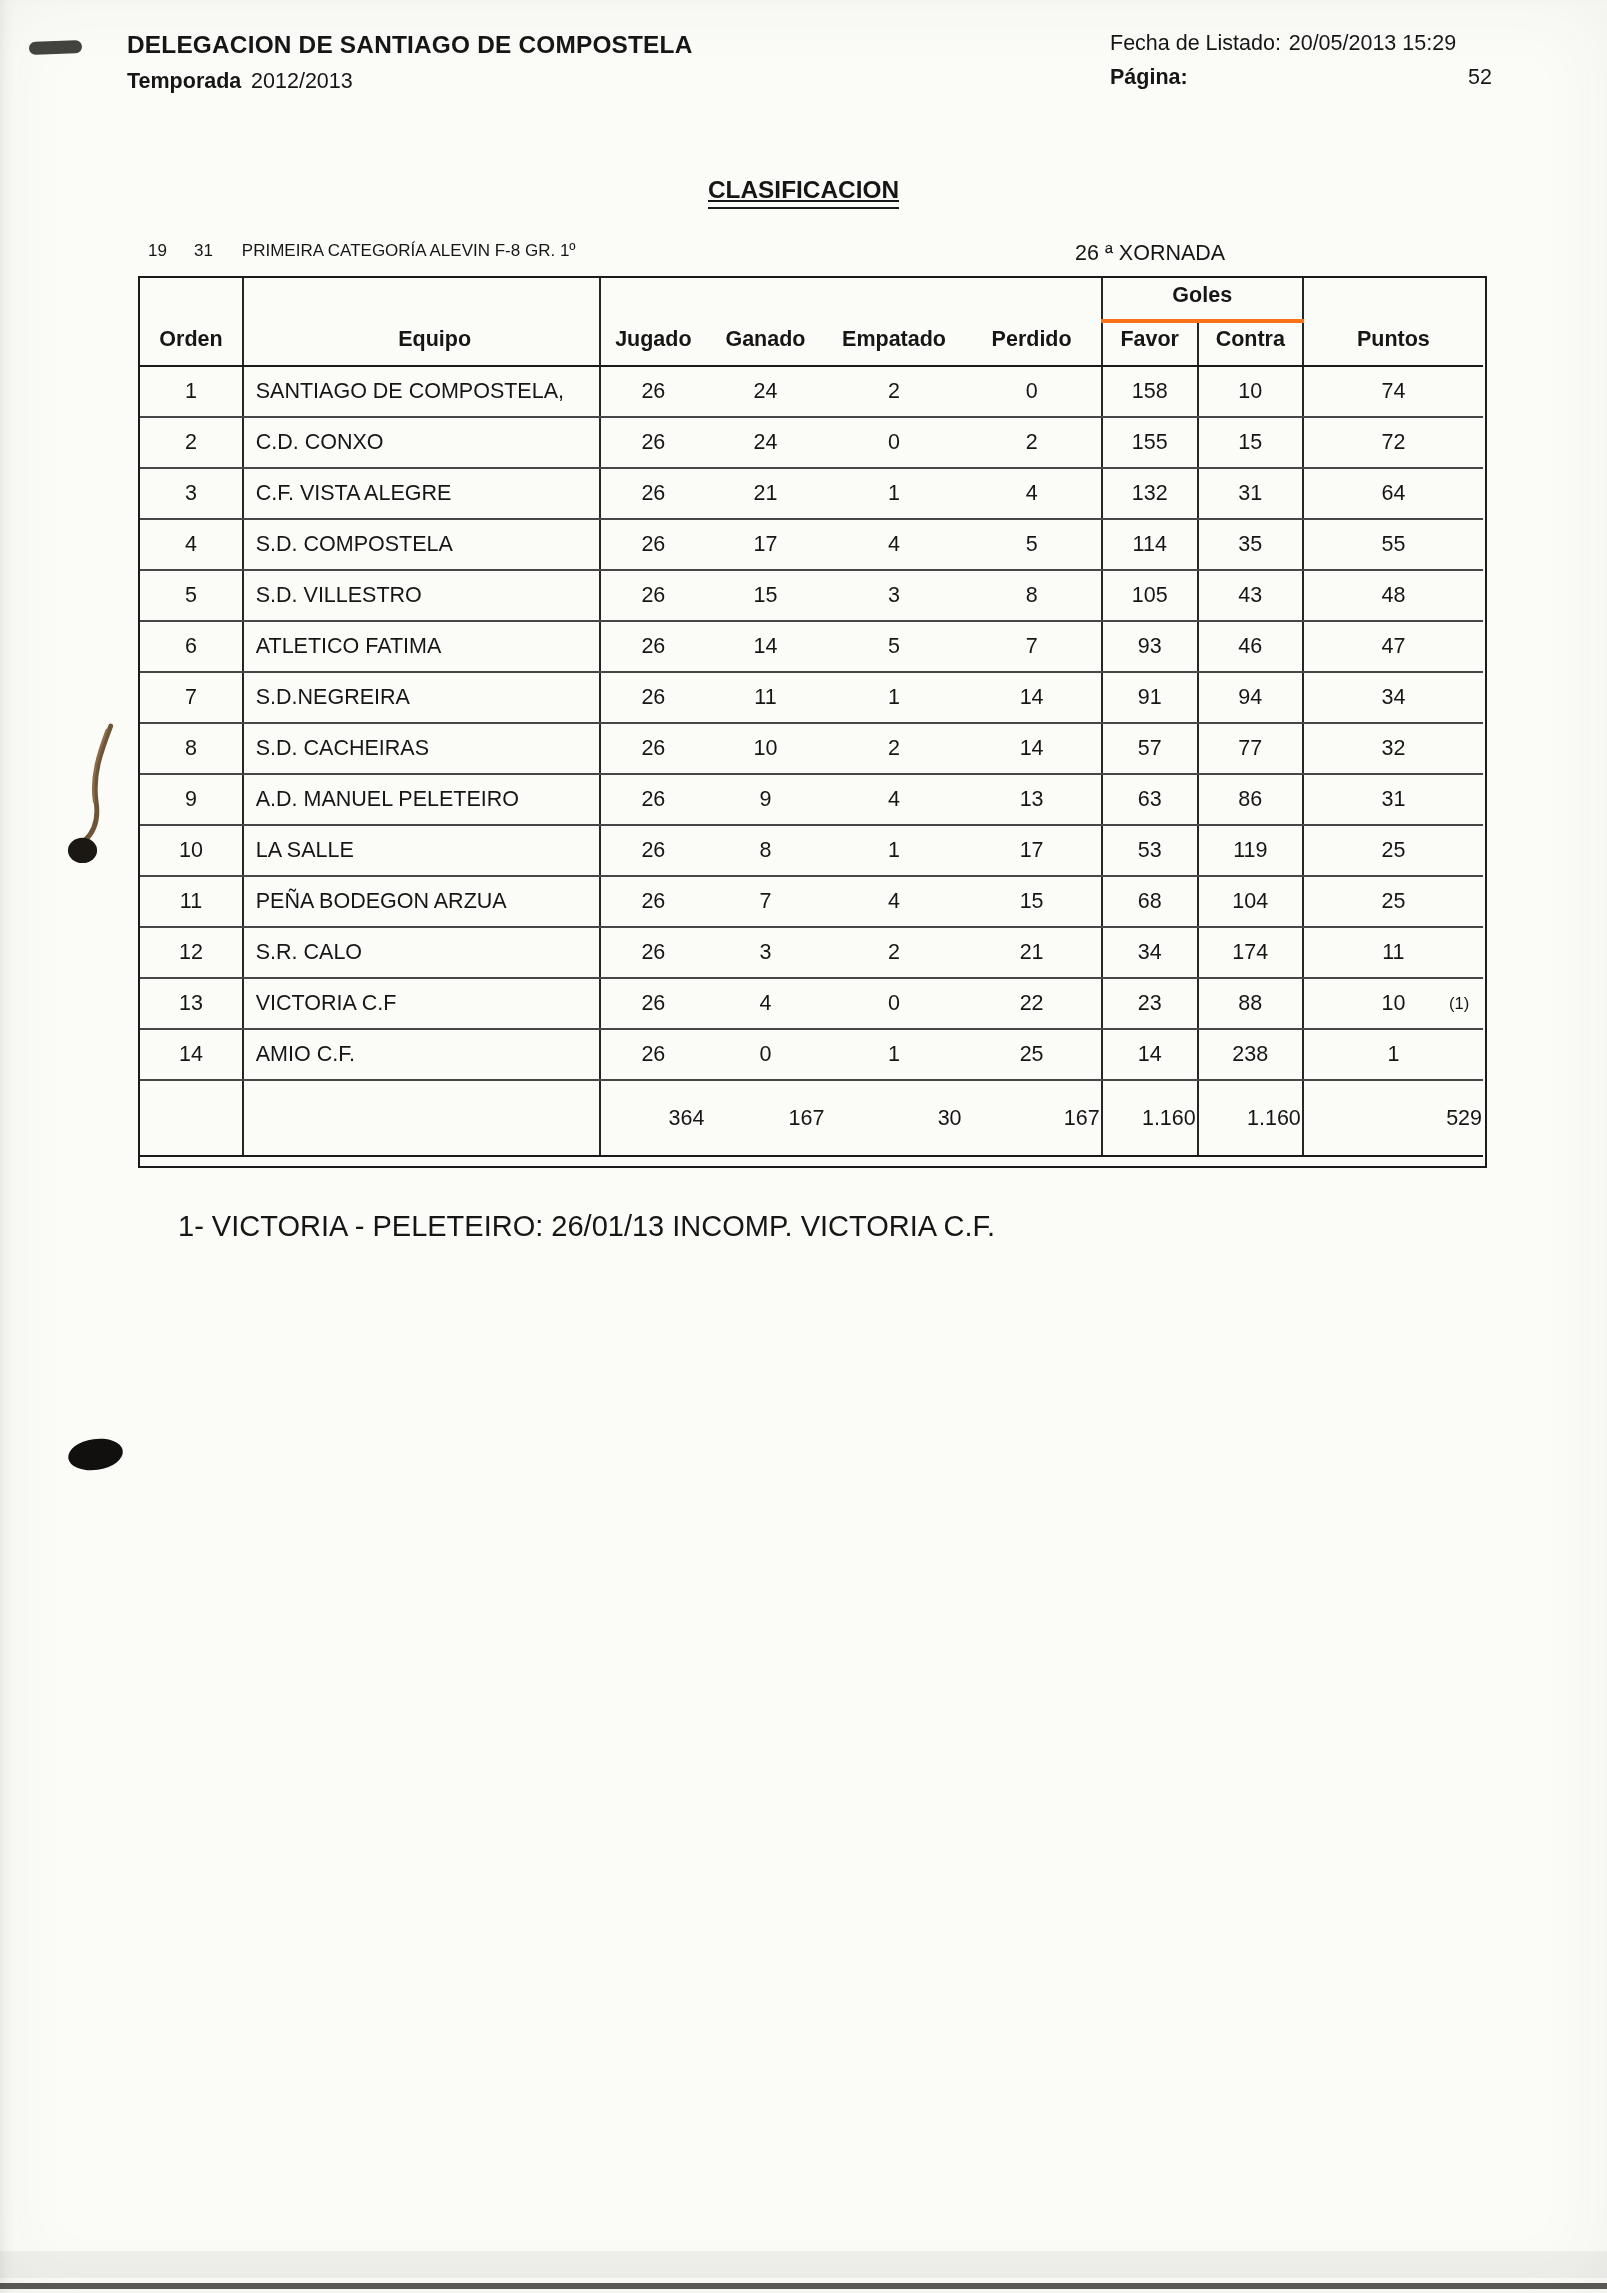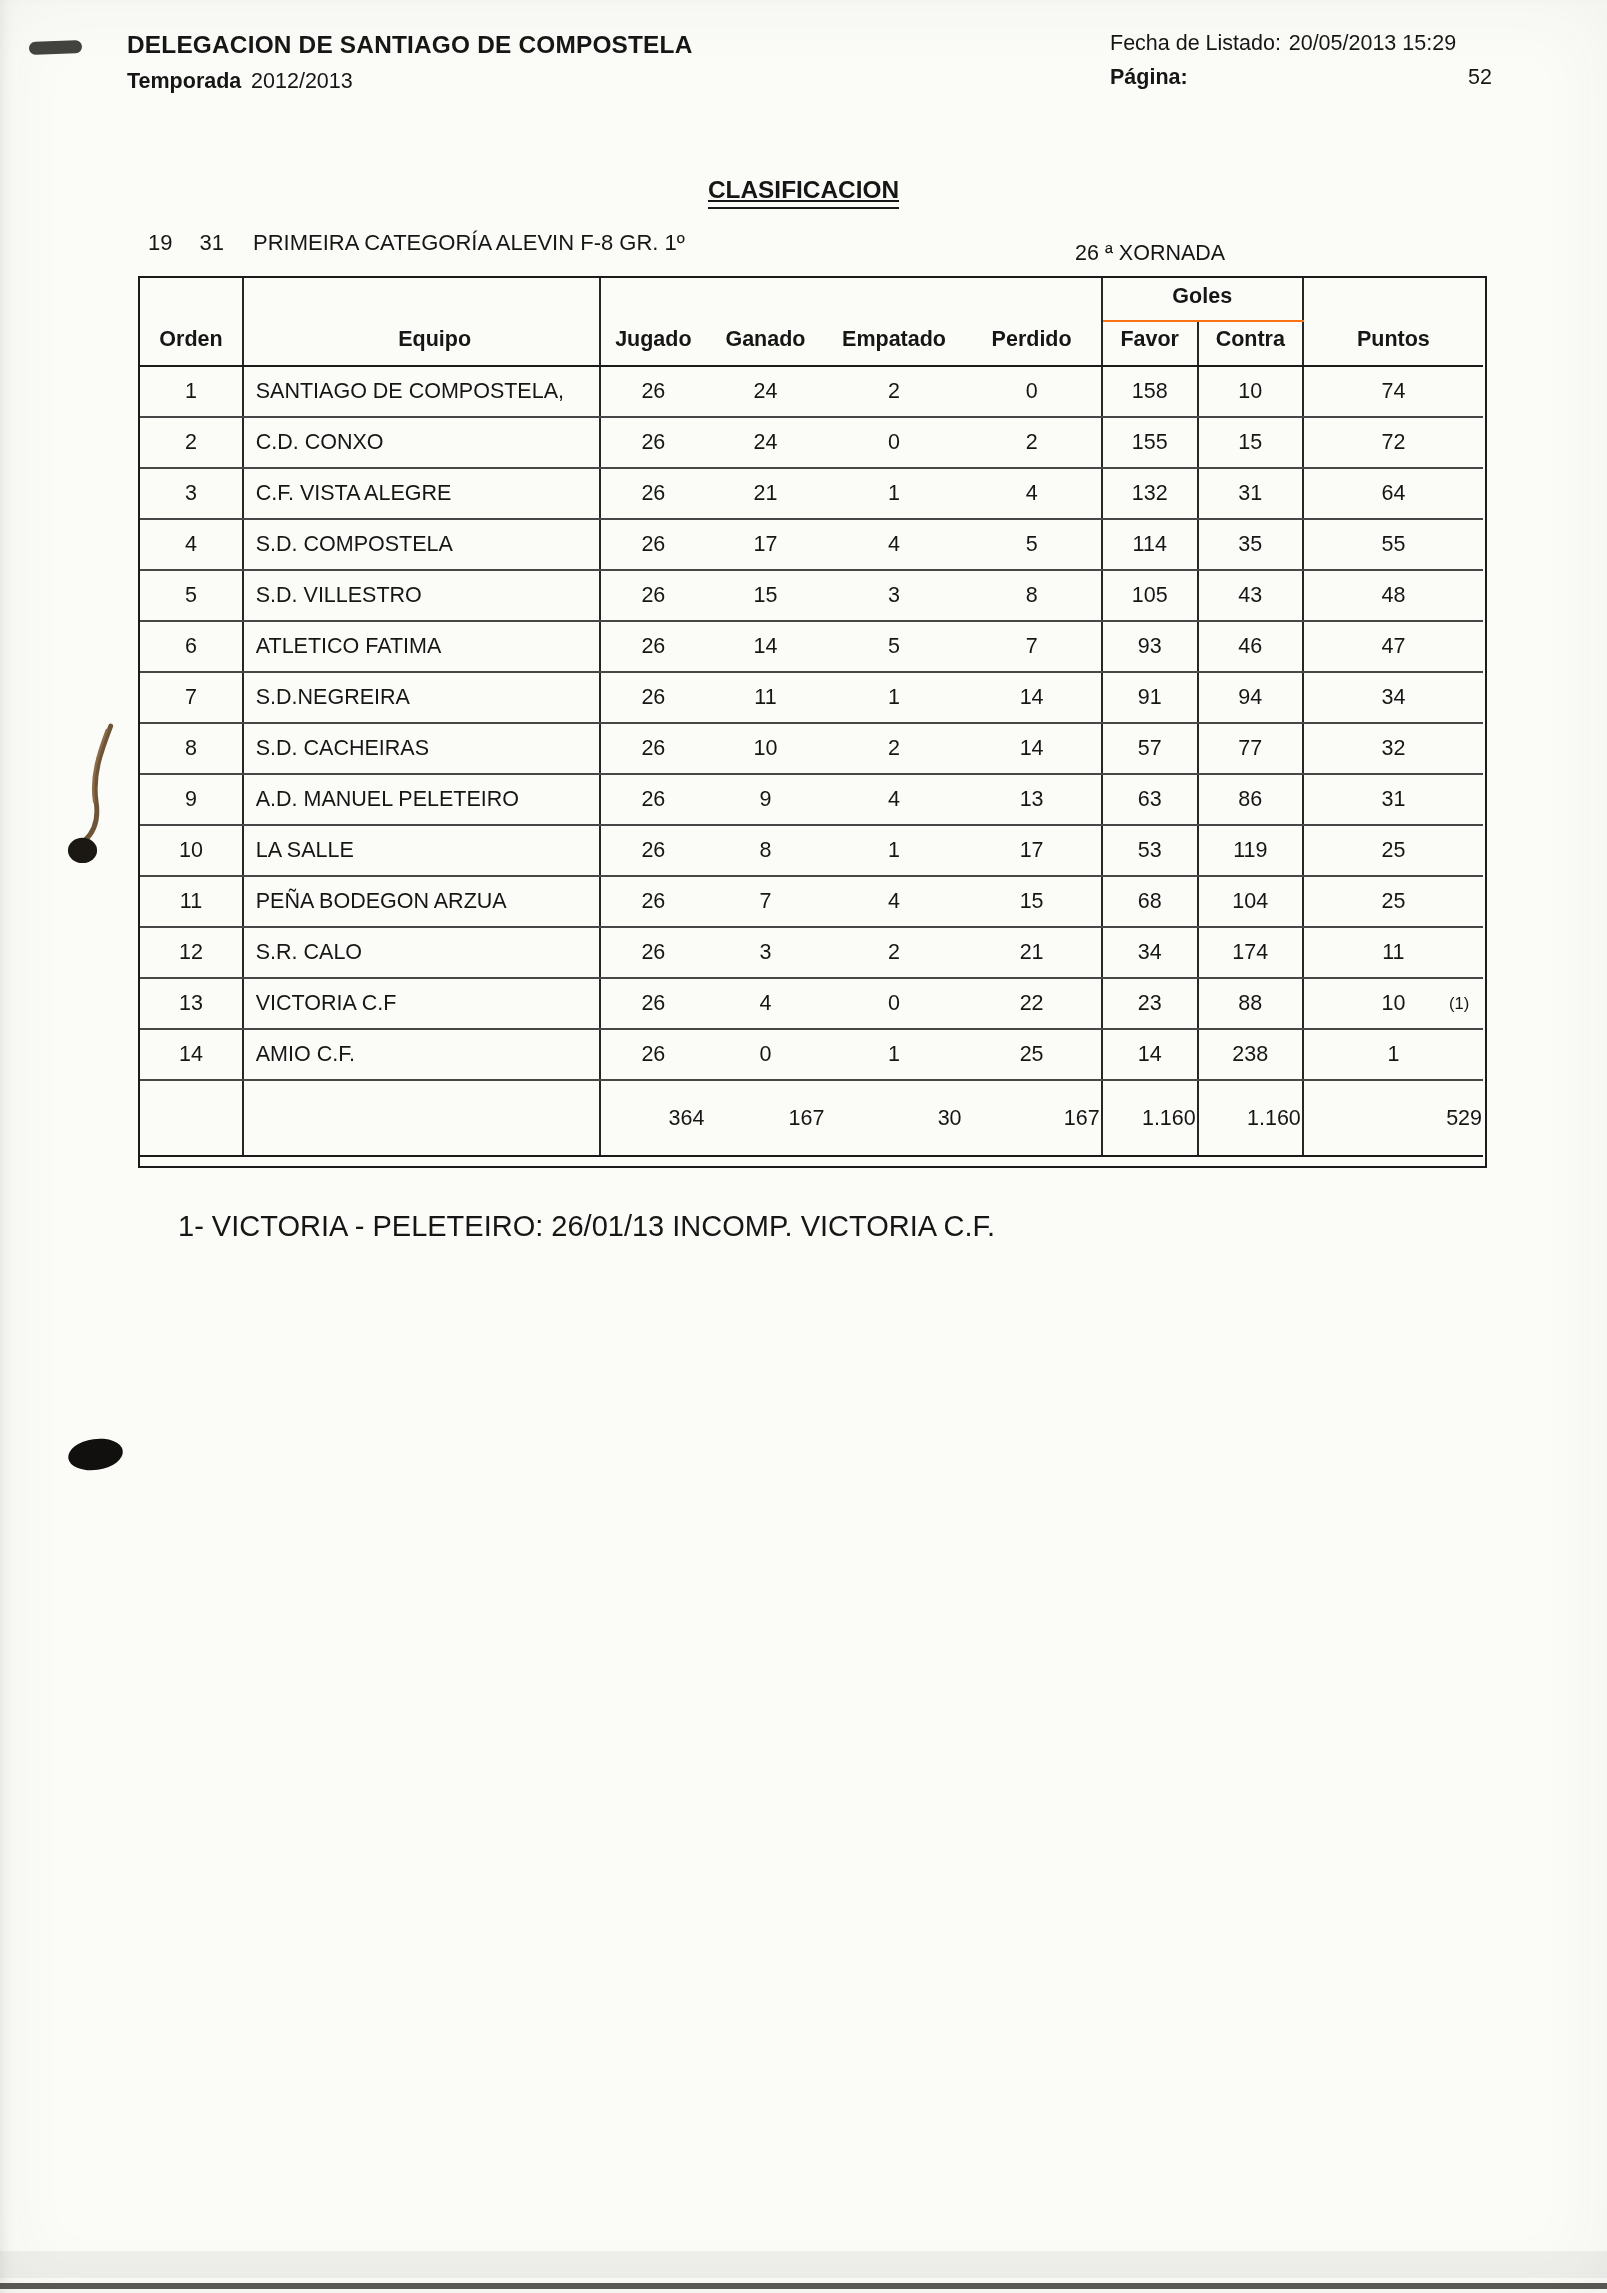--- a/index.html
+++ b/index.html
@@ -31,21 +31,21 @@
   .listed-label { margin-right: 7.8px; }
   .page-line { margin-top: 8.8px; display: flex; justify-content: space-between; }
   .page-label { font-weight: bold; text-align: center; }
 
   
   .doc-title {
     position: absolute; left: 0; top: 176px; width: 1607px;
     text-align: center; font-size: 24.4px; font-weight: bold; margin: 0;
   }
   .doc-title span { border-bottom: 2px solid #1a1a1a; padding-bottom: 3.9px; text-decoration: underline; }
-  .competition-line { position: absolute; left: 148px; top: 230px; font-size: 22px; }
+  .competition-line { position: absolute; left: 148px; top: 241px; font-size: 17px; }
   .comp-code-a { margin-right: 27px; }
   .comp-code-b { margin-right: 29px; }
   .jornada { position: absolute; left: 1075px; top: 241px; font-size: 21.5px; }
 
   
   .table-frame {
     position: absolute; left: 138px; top: 276px; width: 1349px;
     border: 2.9px solid #1b1b1b;
     padding: 0 0 8.8px 0;
     background: transparent;
@@ -64,21 +64,21 @@
   thead th {
     font-size: 21.5px; font-weight: bold;
     vertical-align: bottom; text-align: center;
     padding: 0 0 12.7px 0;
     border-bottom: 2.9px solid #1b1b1b;
   }
   tr.thead-top { height: 43px; }
   tr.thead-sub { height: 45px; }
   thead th.c-equipo { text-align: center; padding-left: 26px; margin-top: 44px; }
   th.h-goles {
-    border-bottom: 2px solid #f97316;
+    border-bottom: 4px solid #f97316;
     padding: 0 0 11px 0;
     vertical-align: bottom;
   }
   .v-after { border-right: 2px solid #262626; }
 
   tbody td {
     font-size: 21.5px; height: 51px;
     text-align: center; vertical-align: middle;
     padding: 0;
     border-bottom: 2px solid #474747;

